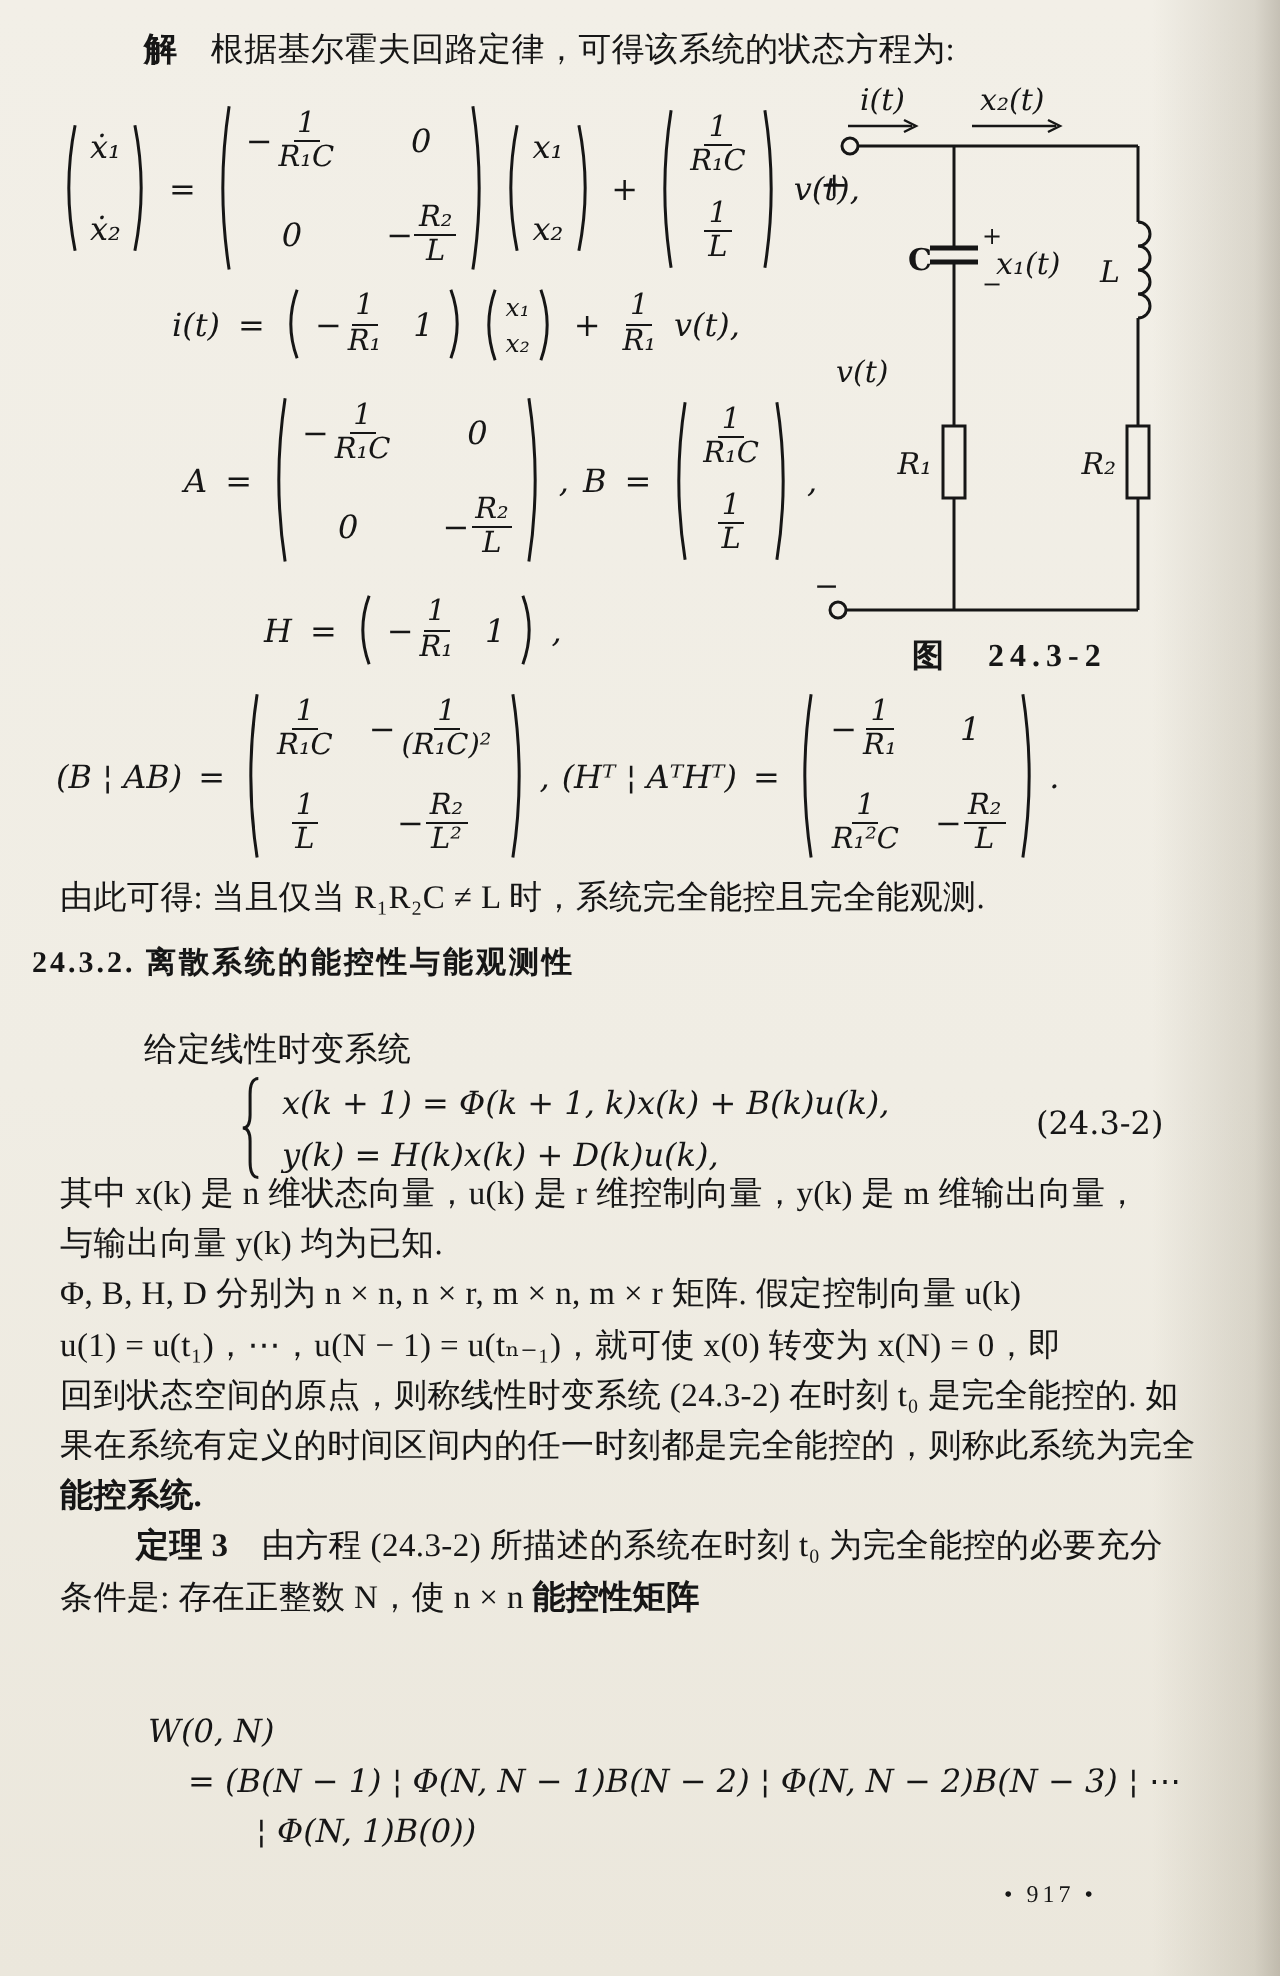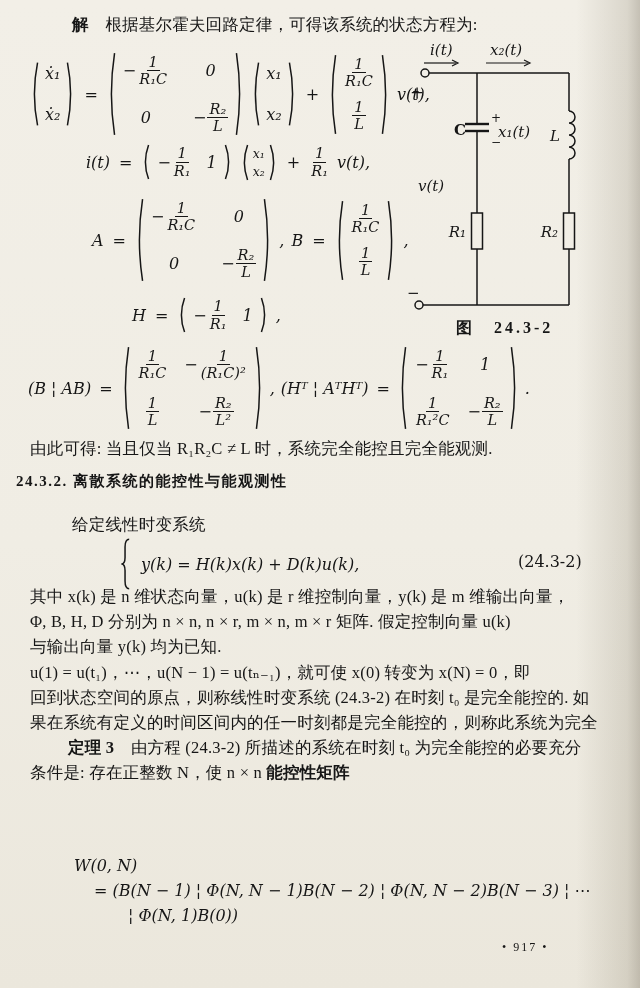--- a/index.html
+++ b/index.html
@@ -331,32 +331,34 @@
 
 <div class="abs heading" style="left:16px;top:472px">24.3.2. 离散系统的能控性与能观测性</div>
 
 <div class="abs zh" style="left:72px;top:514px">给定线性时变系统</div>
 
 <div class="eqrow" style="left:120px;top:538px">
   <svg class="brace" viewBox="0 0 12 40" preserveAspectRatio="none" style="width:11px;height:52px">
     <path d="M10 1 Q5.5 1 5.5 7 L5.5 15 Q5.5 20 1.5 20 Q5.5 20 5.5 25 L5.5 33 Q5.5 39 10 39"></path>
   </svg>
   <span class="syscol">
+    <span>x(k + 1) = Φ(k + 1, k)x(k) + B(k)u(k),</span>
     <span>y(k) = H(k)x(k) + D(k)u(k),</span>
   </span>
 </div>
 <div class="mathline" style="left:518px;top:552px;font-style:normal">(24.3-2)</div>
 
 <div class="para">
   <div class="tl"><b></b><span>其中 x(k) 是 n 维状态向量，u(k) 是 r 维控制向量，y(k) 是 m 维输出向量，</span><b></b></div>
+  <div class="tl"><b></b><span>与输出向量 y(k) 均为已知.</span><b></b></div>
   <div class="tl"><b></b><span>Φ, B, H, D 分别为 n × n, n × r, m × n, m × r 矩阵. 假定控制向量 u(k)</span><b></b></div>
-  <div class="tl"><b></b><span>与输出向量 y(k) 均为已知.</span><b></b></div>
   <div class="tl"><b></b><span>u(1) = u(t₁)，⋯，u(N − 1) = u(tₙ₋₁)，就可使 x(0) 转变为 x(N) = 0，即</span><b></b></div>
   <div class="tl"><b></b><span>回到状态空间的原点，则称线性时变系统 (24.3-2) 在时刻 t₀ 是完全能控的. 如</span><b></b></div>
   <div class="tl"><b></b><span>果在系统有定义的时间区间内的任一时刻都是完全能控的，则称此系统为完全</span><b></b></div>
+  <div class="tl"><b>能控系统.</b><span></span><b></b></div>
   <div class="tl ind"><b>定理 3</b><span>　由方程 (24.3-2) 所描述的系统在时刻 t₀ 为完全能控的必要充分</span><b></b></div>
   <div class="tl"><b></b><span>条件是: 存在正整数 N，使 n × n </span><b>能控性矩阵</b></div>
 </div>
 
 <div class="mathline" style="left:74px;top:856px">W(0, N)</div>
 <div class="mathline" style="left:94px;top:881px">= (B(N − 1) ¦ Φ(N, N − 1)B(N − 2) ¦ Φ(N, N − 2)B(N − 3) ¦ ⋯</div>
 <div class="mathline" style="left:128px;top:906px">¦ Φ(N, 1)B(0))</div>
 
 <div class="abs pageno" style="left:502px;top:940px">• 917 •</div>
 

